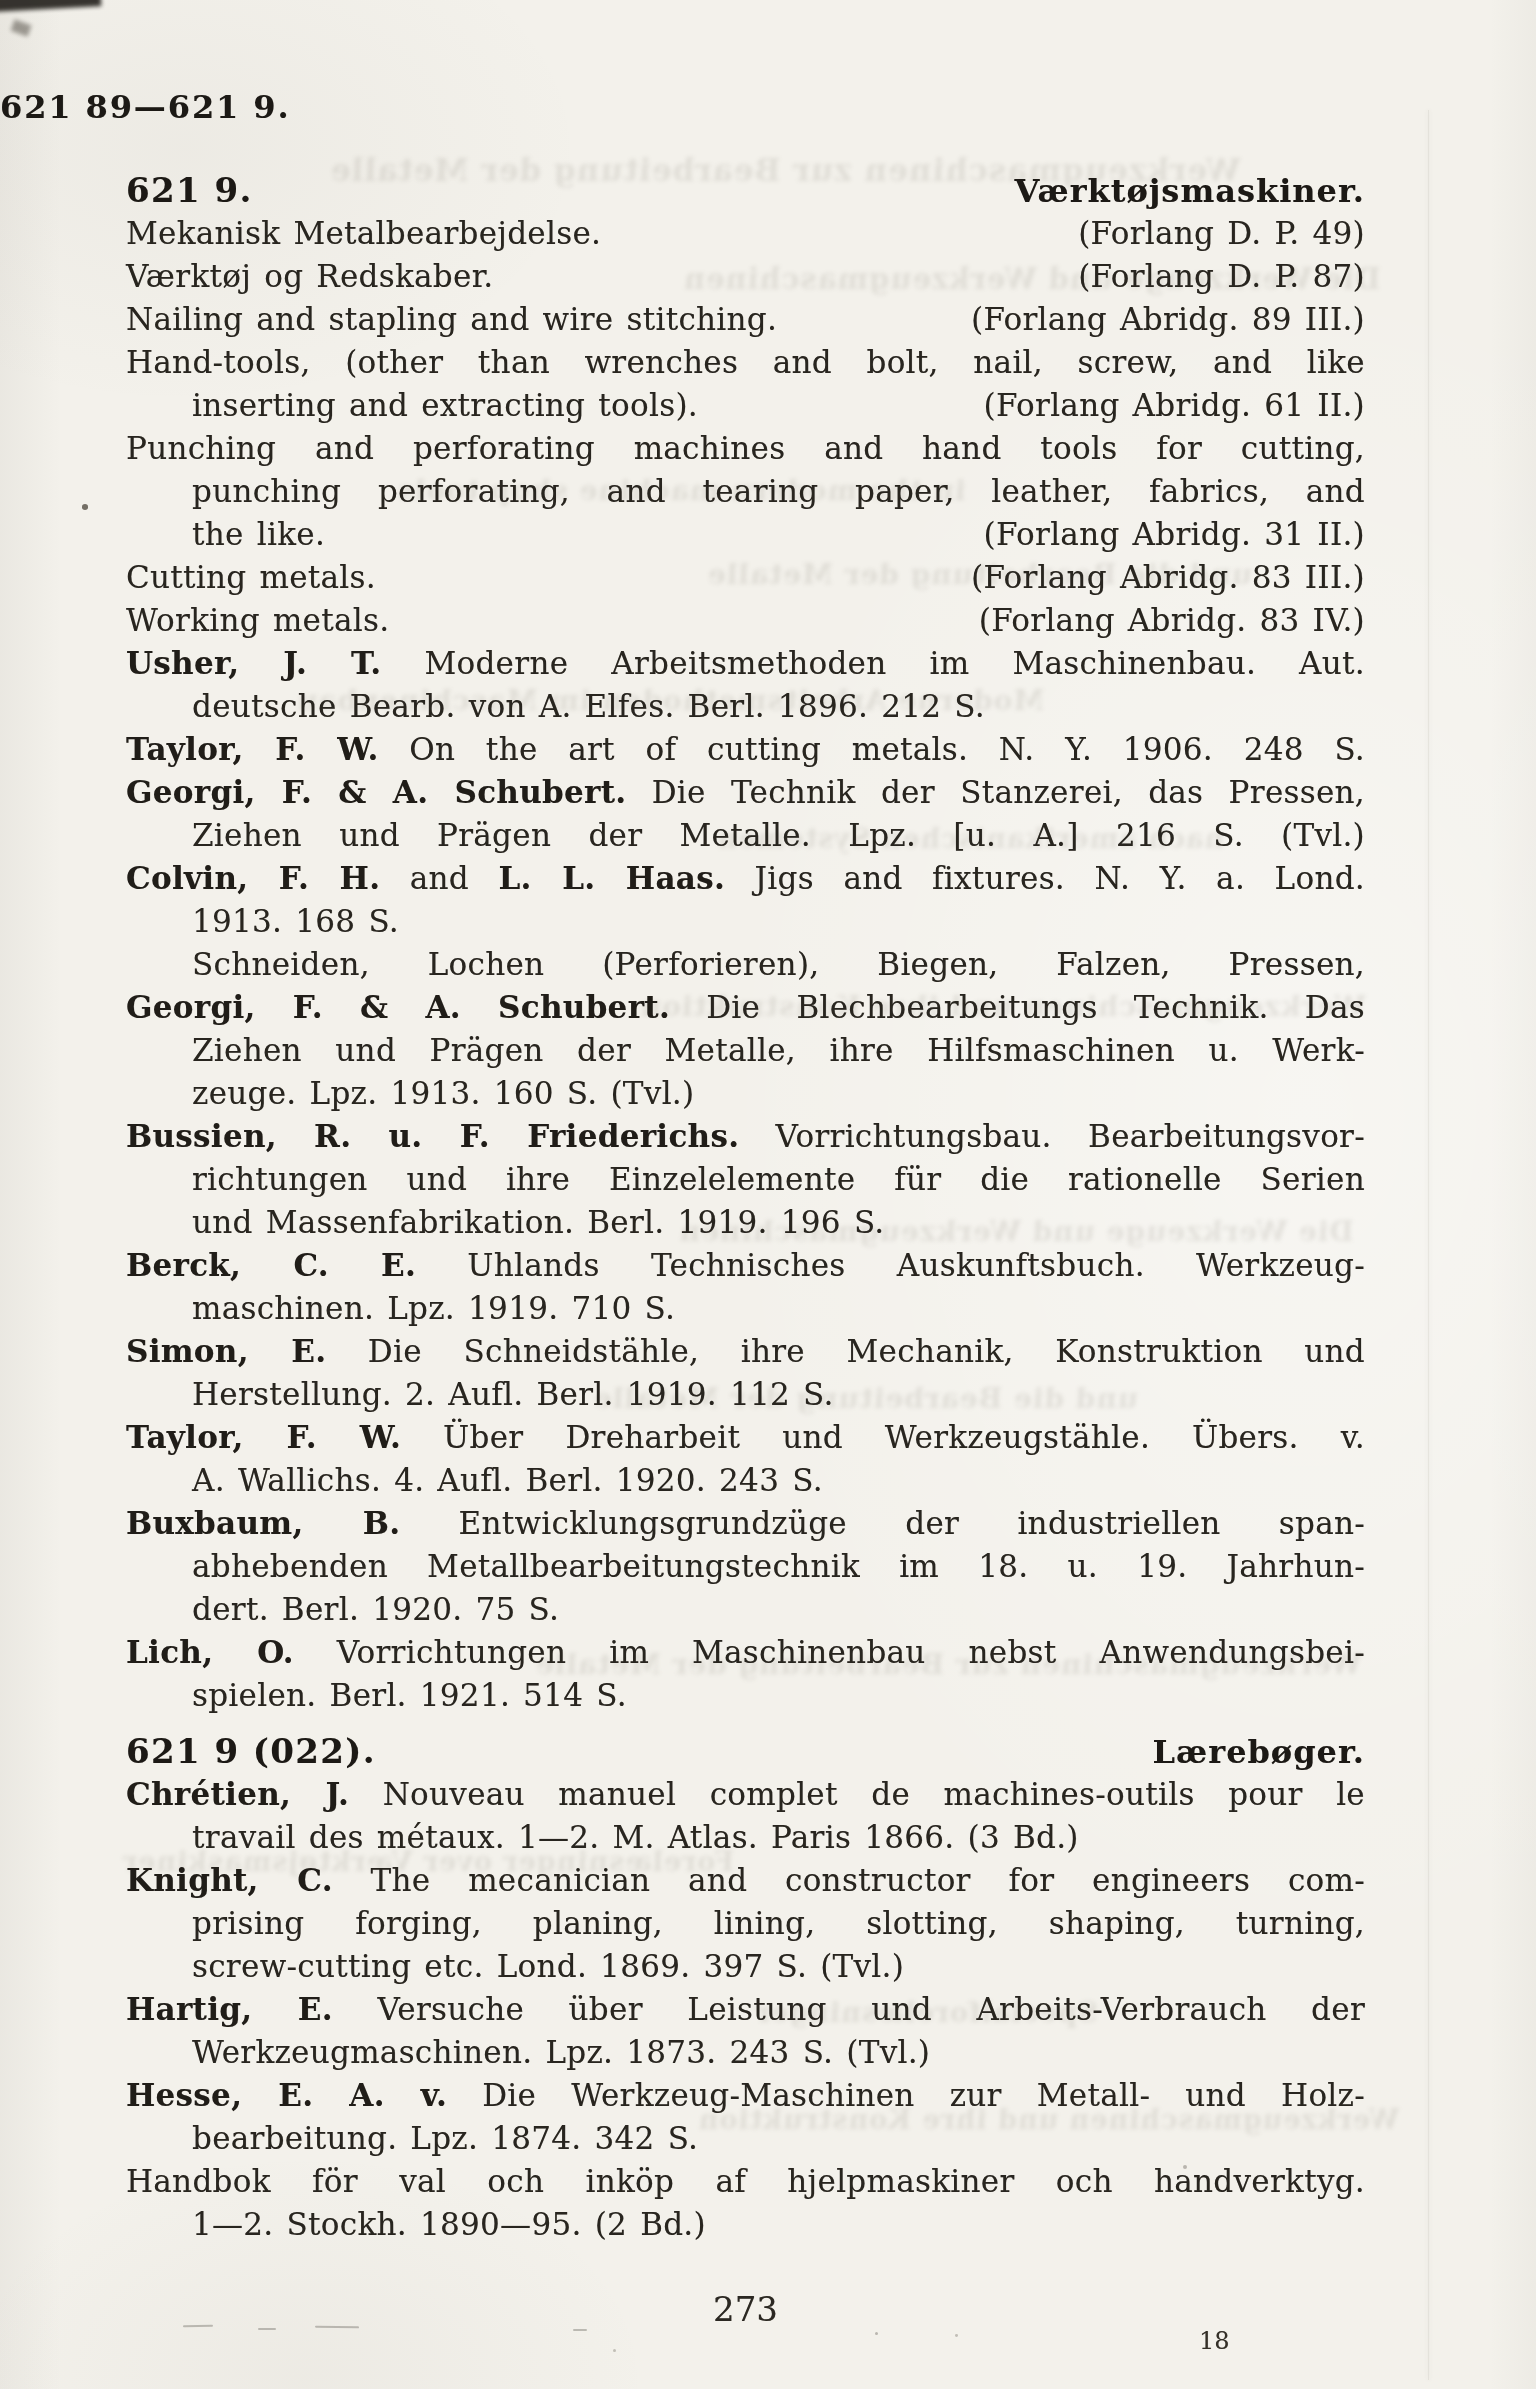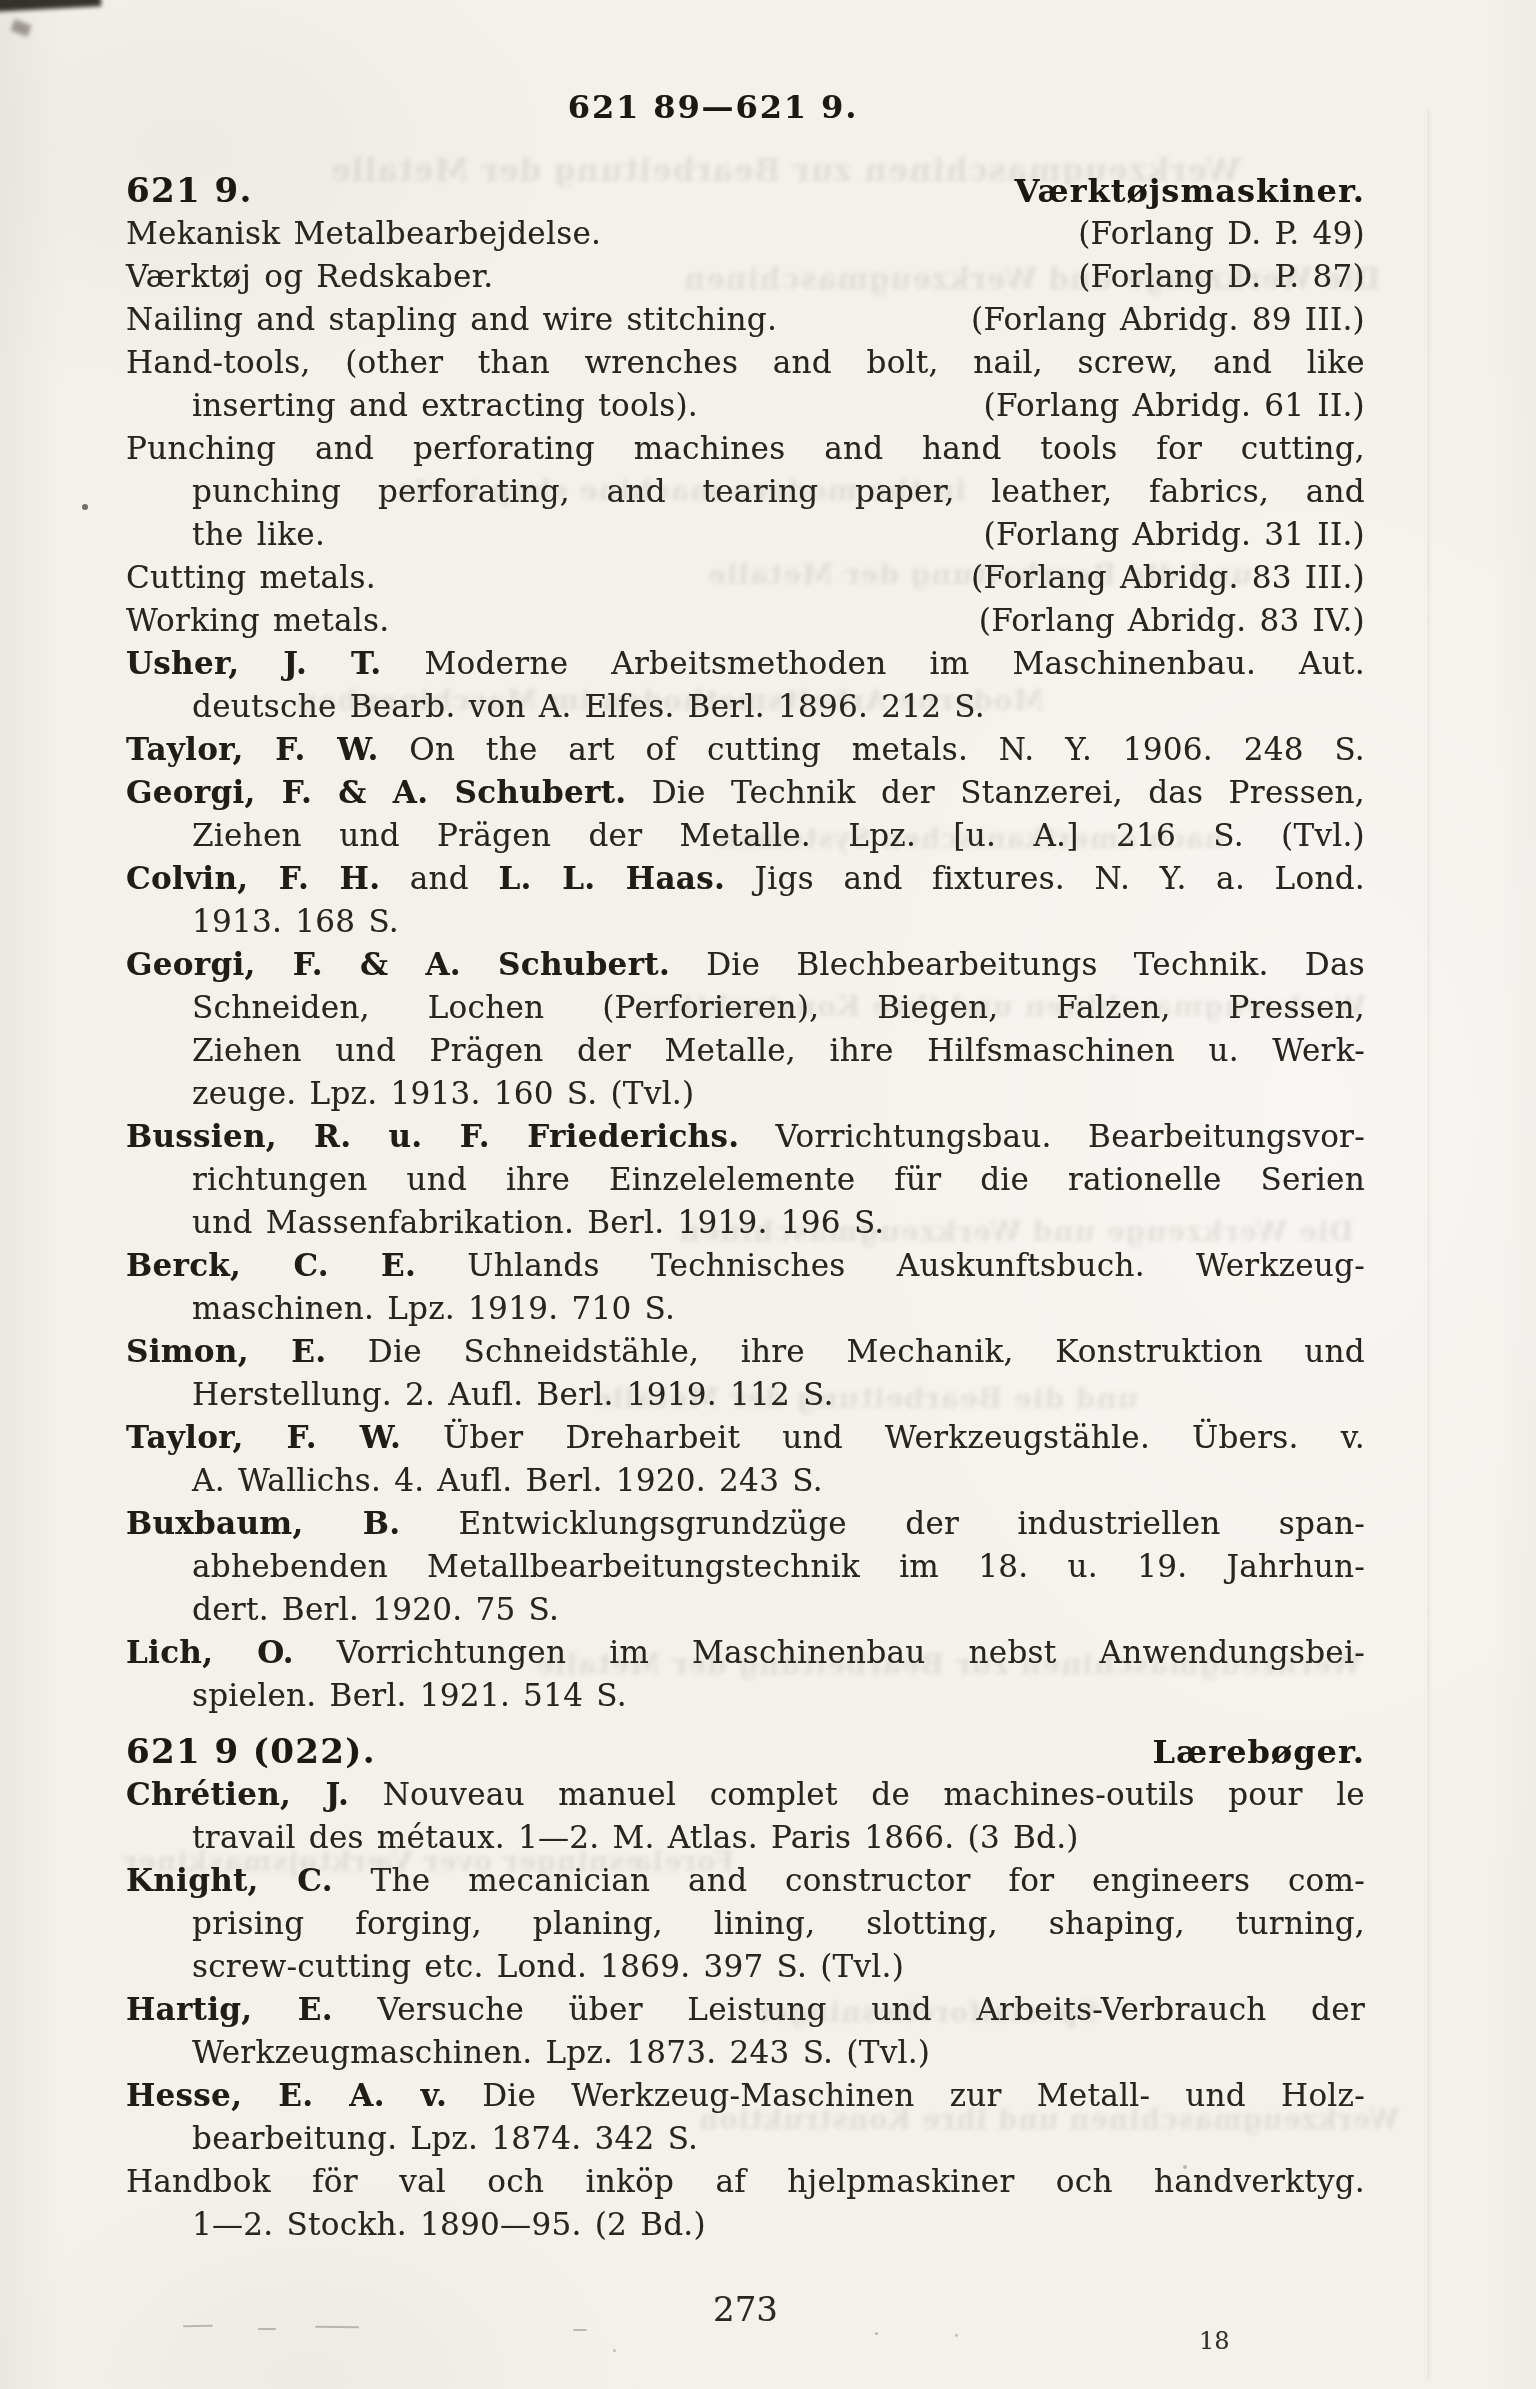--- a/index.html
+++ b/index.html
@@ -30,24 +30,23 @@
     color:rgba(112,105,92,0.55);
     opacity:0.26;
     filter:blur(1.9px);
     white-space:nowrap;
     font-weight:bold;
     letter-spacing:1px;
   }
 
   .running-head-row{
     position:absolute;top:90px;left:0;right:158px;z-index:2;
-    text-align:center;
+    text-align:left;
     font-weight:bold;font-size:32px;line-height:34px;letter-spacing:1.9px;
     color:#1c1915;
-    margin-left:48px;
   }
 
   .content{position:absolute;left:126px;top:168px;width:1239px;z-index:2;}
   .section-head{
     display:flex;justify-content:space-between;align-items:baseline;
     height:44px;line-height:44px;font-weight:bold;color:#1c1915;
   }
   .sh-left{font-size:34px;letter-spacing:1.4px;}
   .sh-right{font-size:32px;letter-spacing:1px;}
   .section-2{margin-top:12.4px;}
@@ -164,22 +163,22 @@
             <span class="ltext"><span class="n">Working metals.</span></span>
             <span class="rtext">(Forlang Abridg. 83 IV.)</span>
           </div>
           <div class="line justify"><span class="b">Usher, J. T.</span><span class="n"> Moderne Arbeitsmethoden im Maschinenbau. Aut.</span></div>
           <div class="line indent"><span class="n">deutsche Bearb. von A. Elfes. Berl. 1896. 212 S.</span></div>
           <div class="line justify"><span class="b">Taylor, F. W.</span><span class="n"> On the art of cutting metals. N. Y. 1906. 248 S.</span></div>
           <div class="line justify"><span class="b">Georgi, F. &amp; A. Schubert.</span><span class="n"> Die Technik der Stanzerei, das Pressen,</span></div>
           <div class="line indent justify"><span class="n">Ziehen und Prägen der Metalle. Lpz. [u. A.] 216 S. (Tvl.)</span></div>
           <div class="line justify"><span class="b">Colvin, F. H.</span><span class="n"> and </span><span class="b">L. L. Haas.</span><span class="n"> Jigs and fixtures. N. Y. a. Lond.</span></div>
           <div class="line indent"><span class="n">1913. 168 S.</span></div>
+          <div class="line indent justify"><span class="n">Schneiden, Lochen (Perforieren), Biegen, Falzen, Pressen,</span></div>
           <div class="line justify"><span class="b">Georgi, F. &amp; A. Schubert.</span><span class="n"> Die Blechbearbeitungs Technik. Das</span></div>
-          <div class="line indent justify"><span class="n">Schneiden, Lochen (Perforieren), Biegen, Falzen, Pressen,</span></div>
           <div class="line indent justify"><span class="n">Ziehen und Prägen der Metalle, ihre Hilfsmaschinen u. Werk-</span></div>
           <div class="line indent"><span class="n">zeuge. Lpz. 1913. 160 S. (Tvl.)</span></div>
           <div class="line justify"><span class="b">Bussien, R. u. F. Friederichs.</span><span class="n"> Vorrichtungsbau. Bearbeitungsvor-</span></div>
           <div class="line indent justify"><span class="n">richtungen und ihre Einzelelemente für die rationelle Serien</span></div>
           <div class="line indent"><span class="n">und Massenfabrikation. Berl. 1919. 196 S.</span></div>
           <div class="line justify"><span class="b">Berck, C. E.</span><span class="n"> Uhlands Technisches Auskunftsbuch. Werkzeug-</span></div>
           <div class="line indent"><span class="n">maschinen. Lpz. 1919. 710 S.</span></div>
           <div class="line justify"><span class="b">Simon, E.</span><span class="n"> Die Schneidstähle, ihre Mechanik, Konstruktion und</span></div>
           <div class="line indent"><span class="n">Herstellung. 2. Aufl. Berl. 1919. 112 S.</span></div>
           <div class="line justify"><span class="b">Taylor, F. W.</span><span class="n"> Über Dreharbeit und Werkzeugstähle. Übers. v.</span></div>

